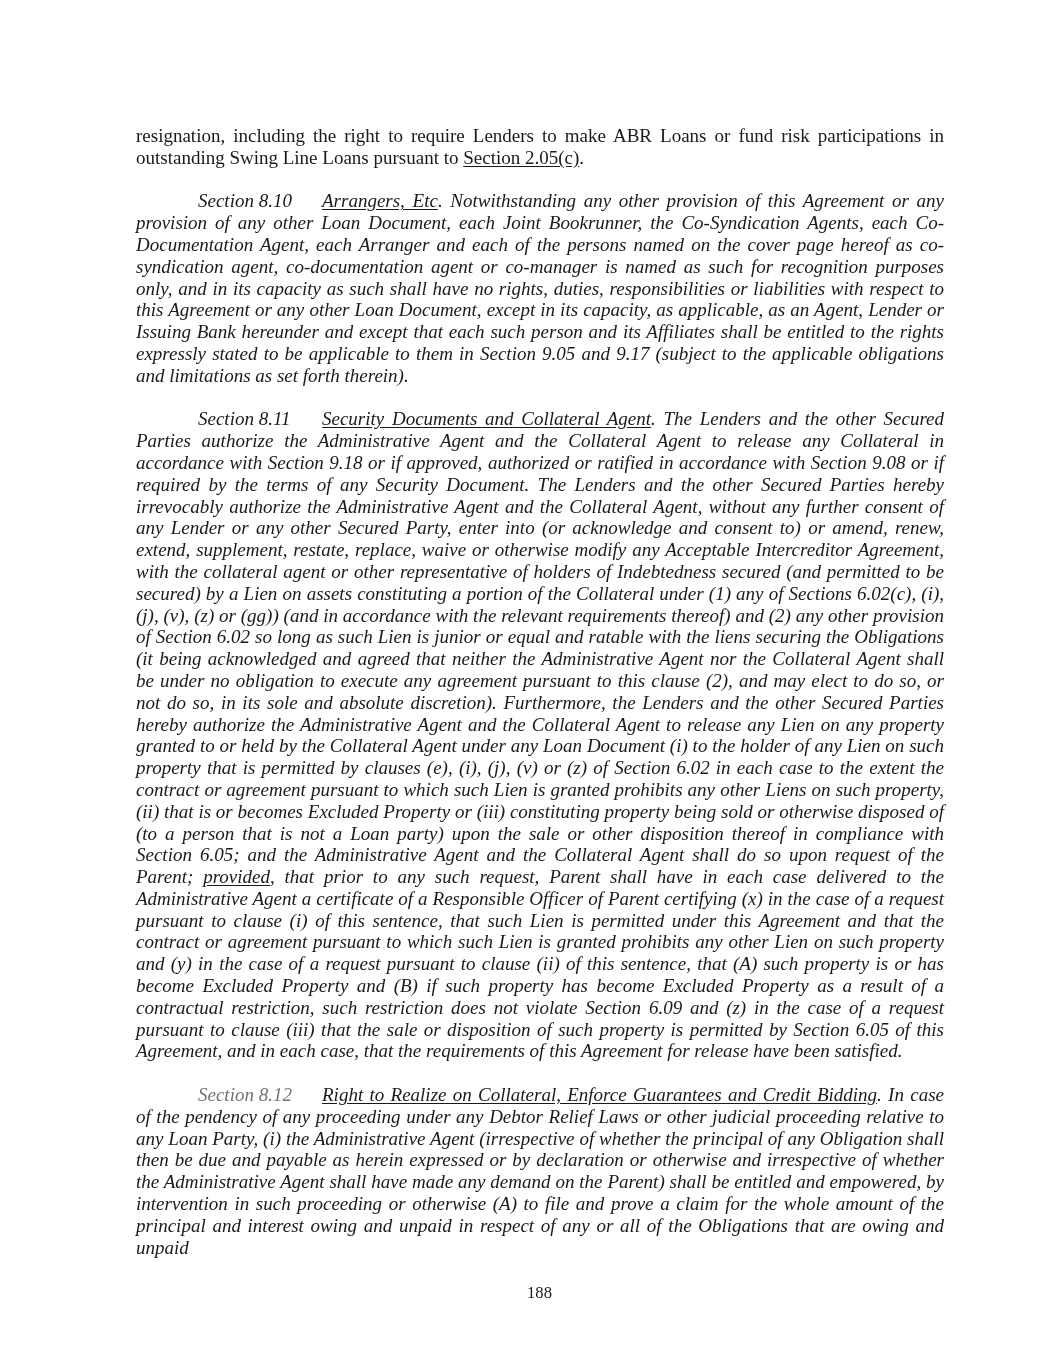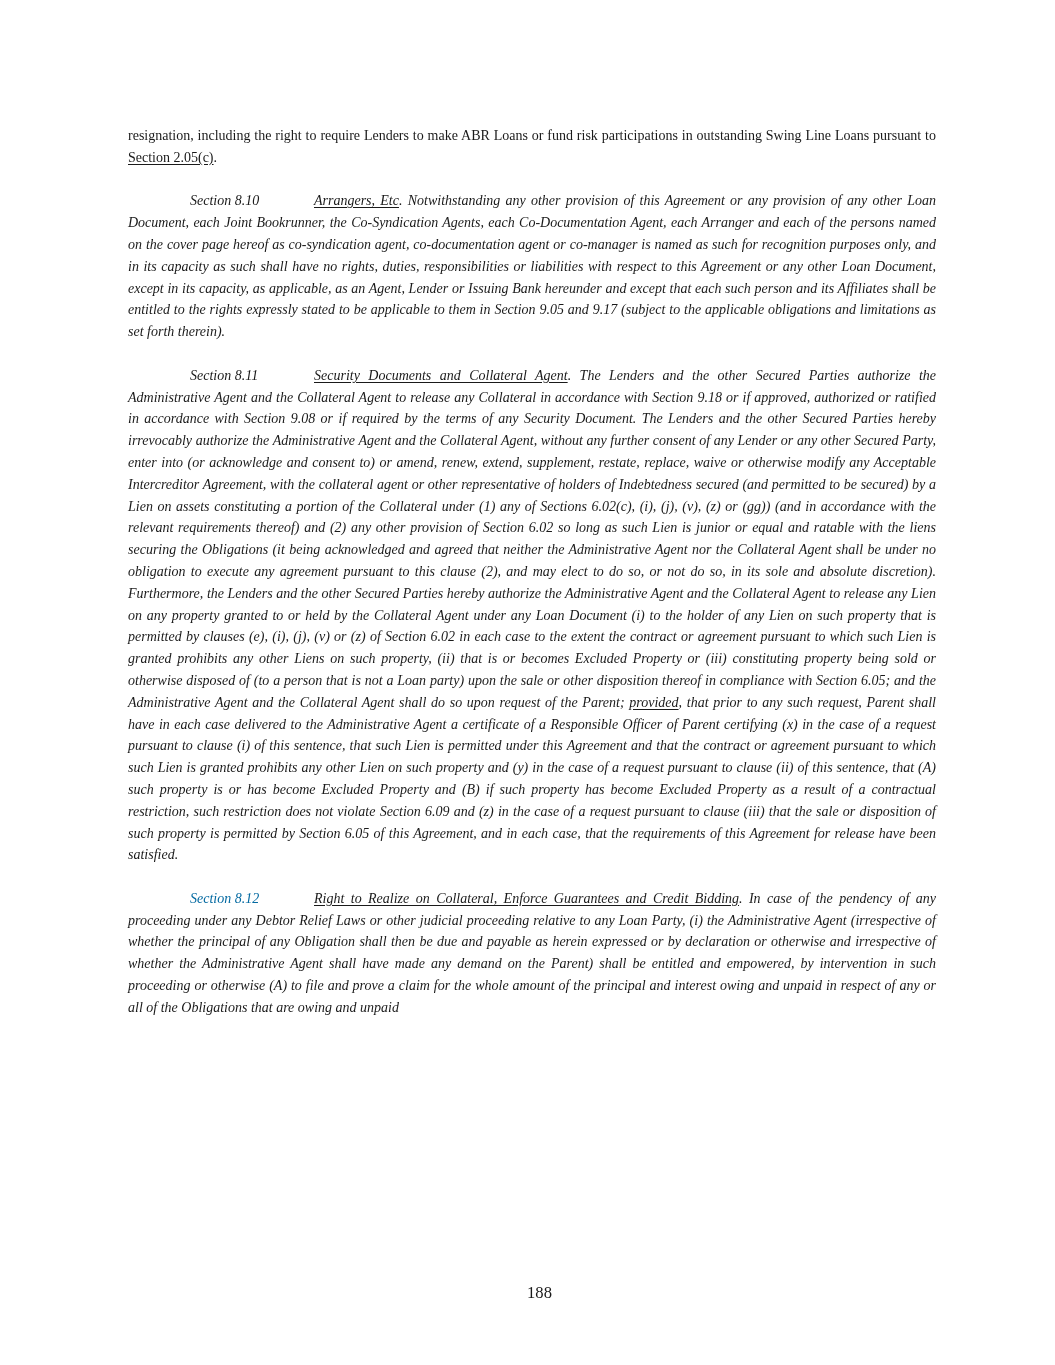--- a/index.html
+++ b/index.html
@@ -5,32 +5,32 @@
   html, body { margin: 0; padding: 0; background: #ffffff; }
   body {
     width: 1055px;
     height: 1365px;
     position: relative;
     font-family: "Liberation Serif", "DejaVu Serif", serif;
     color: #1a1a1a;
   }
   .page {
     position: absolute;
-    left: 128px;
+    left: 136px;
     top: 125px;
     width: 808px;
-    font-size: 14px;
+    font-size: 19px;
     line-height: 21.8px;
     text-align: justify;
   }
   .para { margin: 0 0 21.8px 0; }
   .indent { text-indent: 62px; font-style: italic; }
   .u { text-decoration: underline; text-underline-offset: 2px; }
   .sec-num { display: inline-block; width: 124px; text-indent: 0; }
-  .red { color: #0369a1; }
+  .red { color: #737373; }
   .page-number {
     position: absolute;
     top: 1283px;
     left: 12px;
     width: 1055px;
     text-align: center;
     font-size: 16.6px;
   }
 </style>
 </head>

